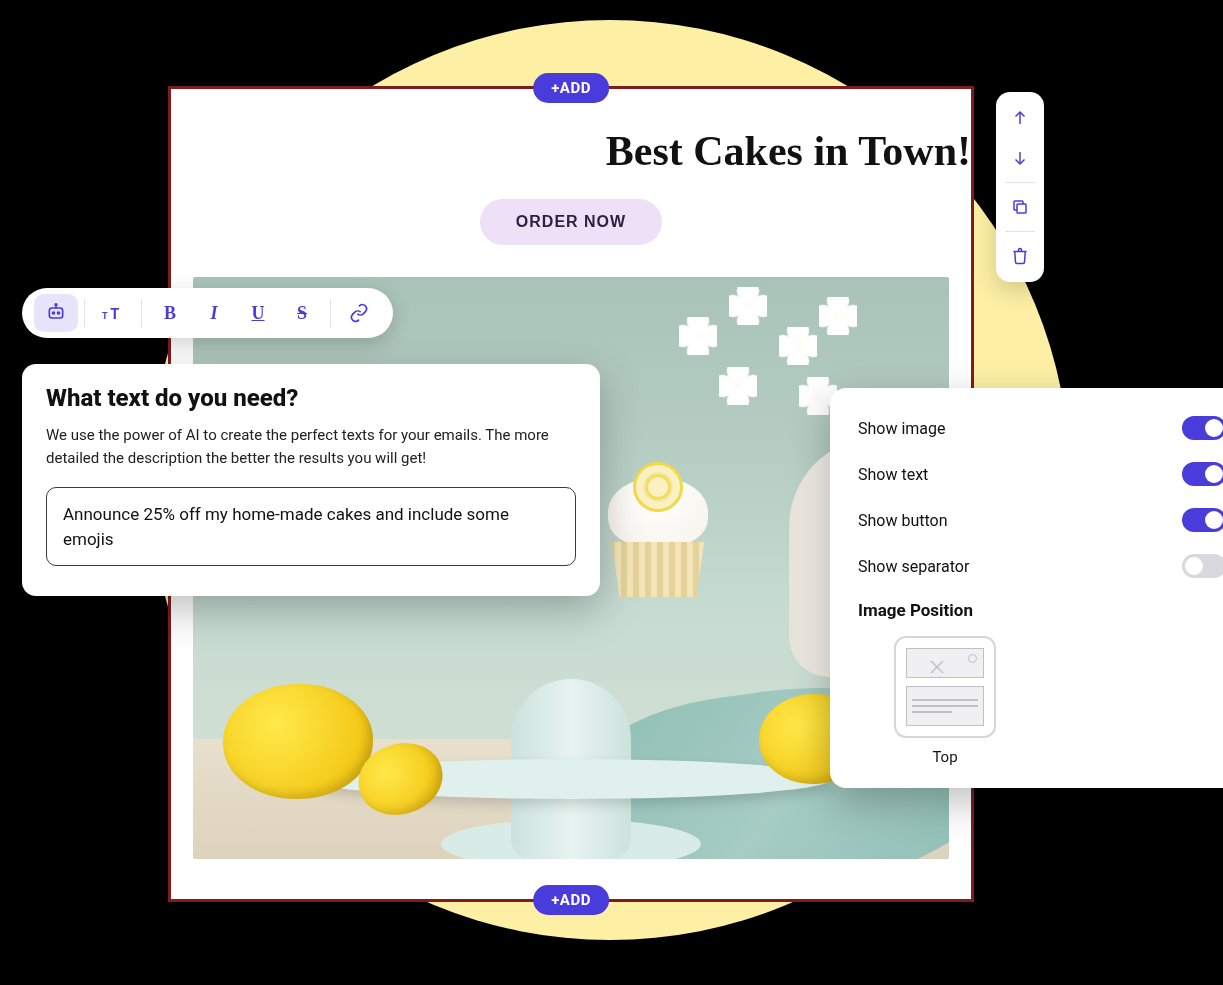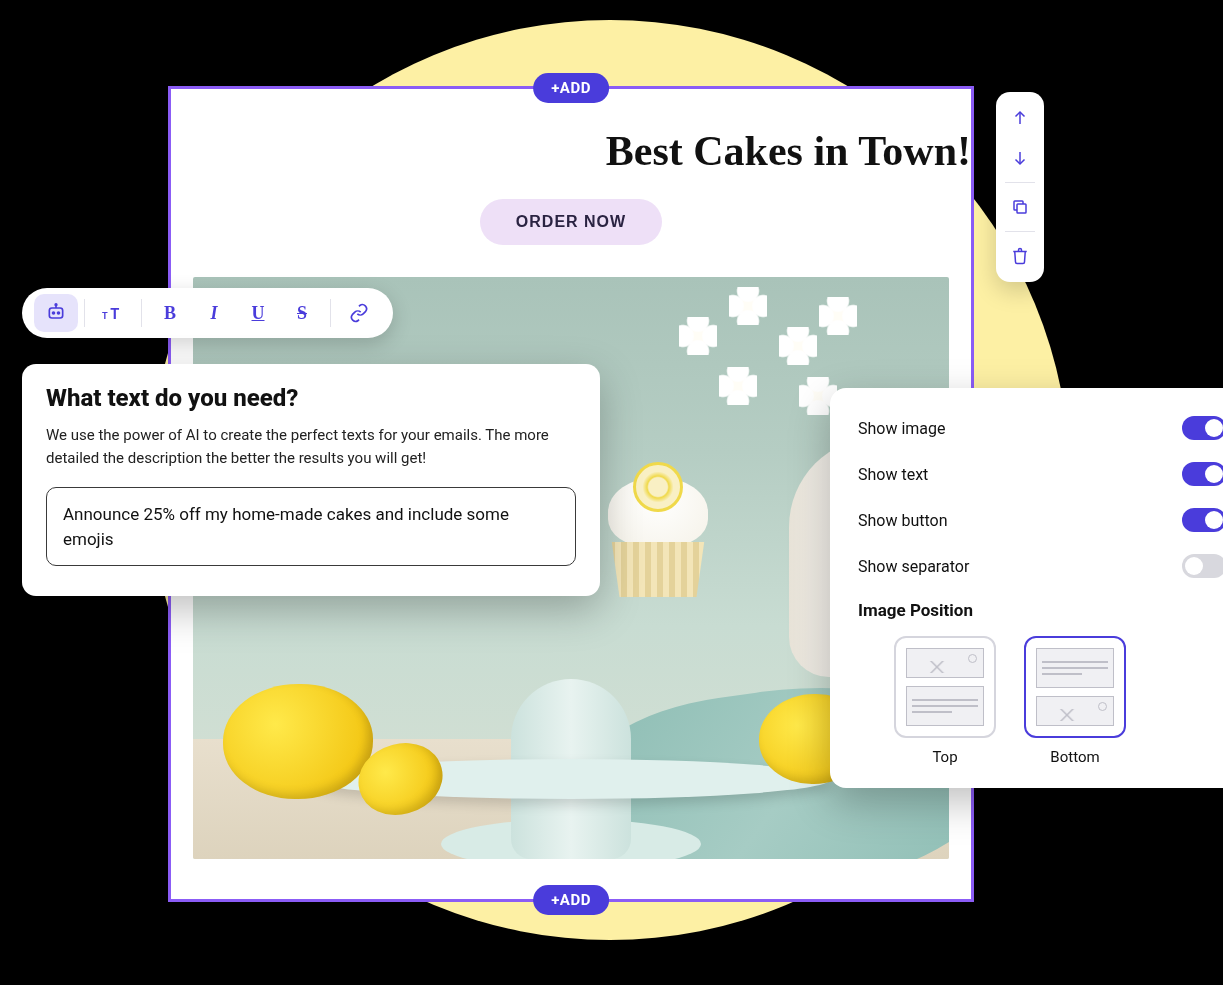--- a/index.html
+++ b/index.html
@@ -20,21 +20,21 @@
       left: 150px;
       top: 20px;
     }
     .editor-frame {
       position: absolute;
       left: 168px;
       top: 86px;
       width: 806px;
       height: 816px;
       background: #fff;
-      border: 3px solid #8b5cf6;
+      border: 3px solid #7f1d1d;
     }
     .add-top, .add-bottom {
       position: absolute;
       left: 50%;
       transform: translateX(-50%);
       background: #4a3cdb;
       color: #fff;
       font-weight: 700;
       font-size: 15px;
       padding: 6px 18px;
@@ -534,25 +534,14 @@
       <div class="pos-box">
         <div class="pos-img-sym"></div>
         <div class="pos-txt-sym">
             <div></div>
             <div></div>
             <div></div>
           </div>
       </div>
       <div class="pos-label">Top</div>
     </div>
-    <div class="pos-opt selected">
-      <div class="pos-box">
-        <div class="pos-txt-sym">
-            <div></div>
-            <div></div>
-            <div></div>
-          </div>
-        <div class="pos-img-sym"></div>
-      </div>
-      <div class="pos-label">Bottom</div>
-    </div>
   </div>
 </div>
 
 </body></html>

